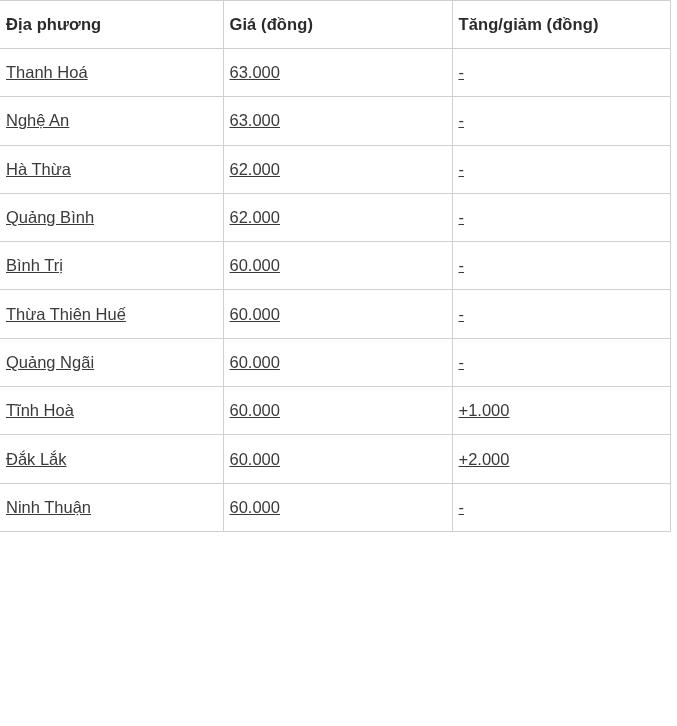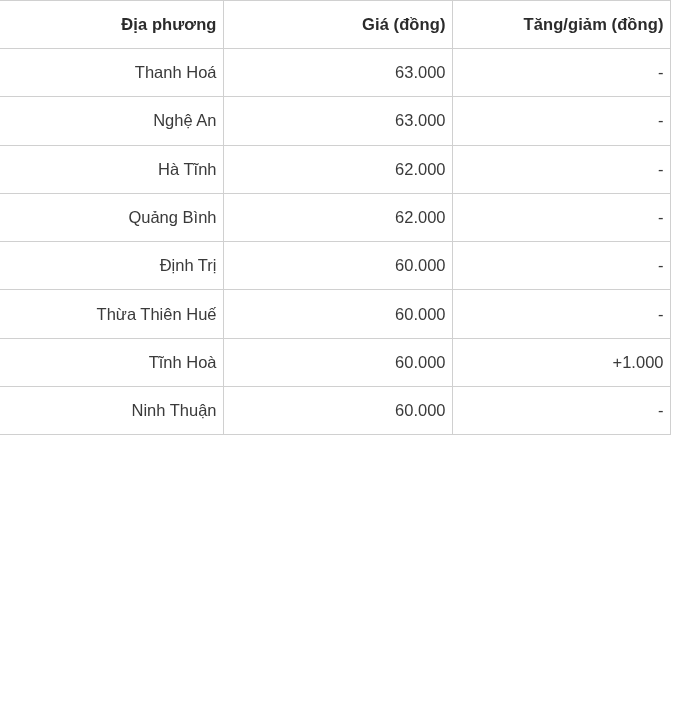--- a/index.html
+++ b/index.html
@@ -25,21 +25,21 @@
   .price-table col.c-locality { width: 223px; }
   .price-table col.c-price    { width: 229px; }
   .price-table col.c-change   { width: 218px; }
   .price-table col.c-pad      { width: 7px;   }
 
   .price-table th,
   .price-table td {
     border-top: 1px solid #d0d0d0;
     border-bottom: 1px solid #d0d0d0;
     border-right: 1px solid #d0d0d0;
-    text-align: right;
+    text-align: left;
     vertical-align: middle;
     padding: 0 6px;
     box-sizing: border-box;
     white-space: nowrap;
     overflow: hidden;
   }
 
   .price-table th.pad-cell,
   .price-table td.pad-cell {
     border-right: none;
@@ -54,20 +54,21 @@
     font-weight: bold;
     color: #2b2b2b;
     letter-spacing: 0.1px;
   }
 
   .price-table tbody td {
     height: 48.3px;
     font-size: 16.5px;
     font-weight: normal;
     color: #3a3a3a;
+    text-decoration: underline;
   }
 
   .price-table tbody td.change-cell {
     color: #3a3a3a;
   }
 </style>
 </head>
 <body>
 
 <table class="price-table">
@@ -92,47 +93,59 @@
         <td class="change-cell">-</td>
         <td class="pad-cell"></td>
       </tr>
       <tr>
         <td class="locality-cell">Nghệ An</td>
         <td class="price-cell">63.000</td>
         <td class="change-cell">-</td>
         <td class="pad-cell"></td>
       </tr>
       <tr>
-        <td class="locality-cell">Hà Tĩnh</td>
+        <td class="locality-cell">Hà Thừa</td>
         <td class="price-cell">62.000</td>
         <td class="change-cell">-</td>
         <td class="pad-cell"></td>
       </tr>
       <tr>
         <td class="locality-cell">Quảng Bình</td>
         <td class="price-cell">62.000</td>
         <td class="change-cell">-</td>
         <td class="pad-cell"></td>
       </tr>
       <tr>
-        <td class="locality-cell">Định Trị</td>
+        <td class="locality-cell">Bình Trị</td>
         <td class="price-cell">60.000</td>
         <td class="change-cell">-</td>
         <td class="pad-cell"></td>
       </tr>
       <tr>
         <td class="locality-cell">Thừa Thiên Huế</td>
         <td class="price-cell">60.000</td>
         <td class="change-cell">-</td>
         <td class="pad-cell"></td>
       </tr>
       <tr>
+        <td class="locality-cell">Quảng Ngãi</td>
+        <td class="price-cell">60.000</td>
+        <td class="change-cell">-</td>
+        <td class="pad-cell"></td>
+      </tr>
+      <tr>
         <td class="locality-cell">Tĩnh Hoà</td>
         <td class="price-cell">60.000</td>
         <td class="change-cell">+1.000</td>
+        <td class="pad-cell"></td>
+      </tr>
+      <tr>
+        <td class="locality-cell">Đắk Lắk</td>
+        <td class="price-cell">60.000</td>
+        <td class="change-cell">+2.000</td>
         <td class="pad-cell"></td>
       </tr>
       <tr>
         <td class="locality-cell">Ninh Thuận</td>
         <td class="price-cell">60.000</td>
         <td class="change-cell">-</td>
         <td class="pad-cell"></td>
       </tr>
     </tbody>
 </table>

